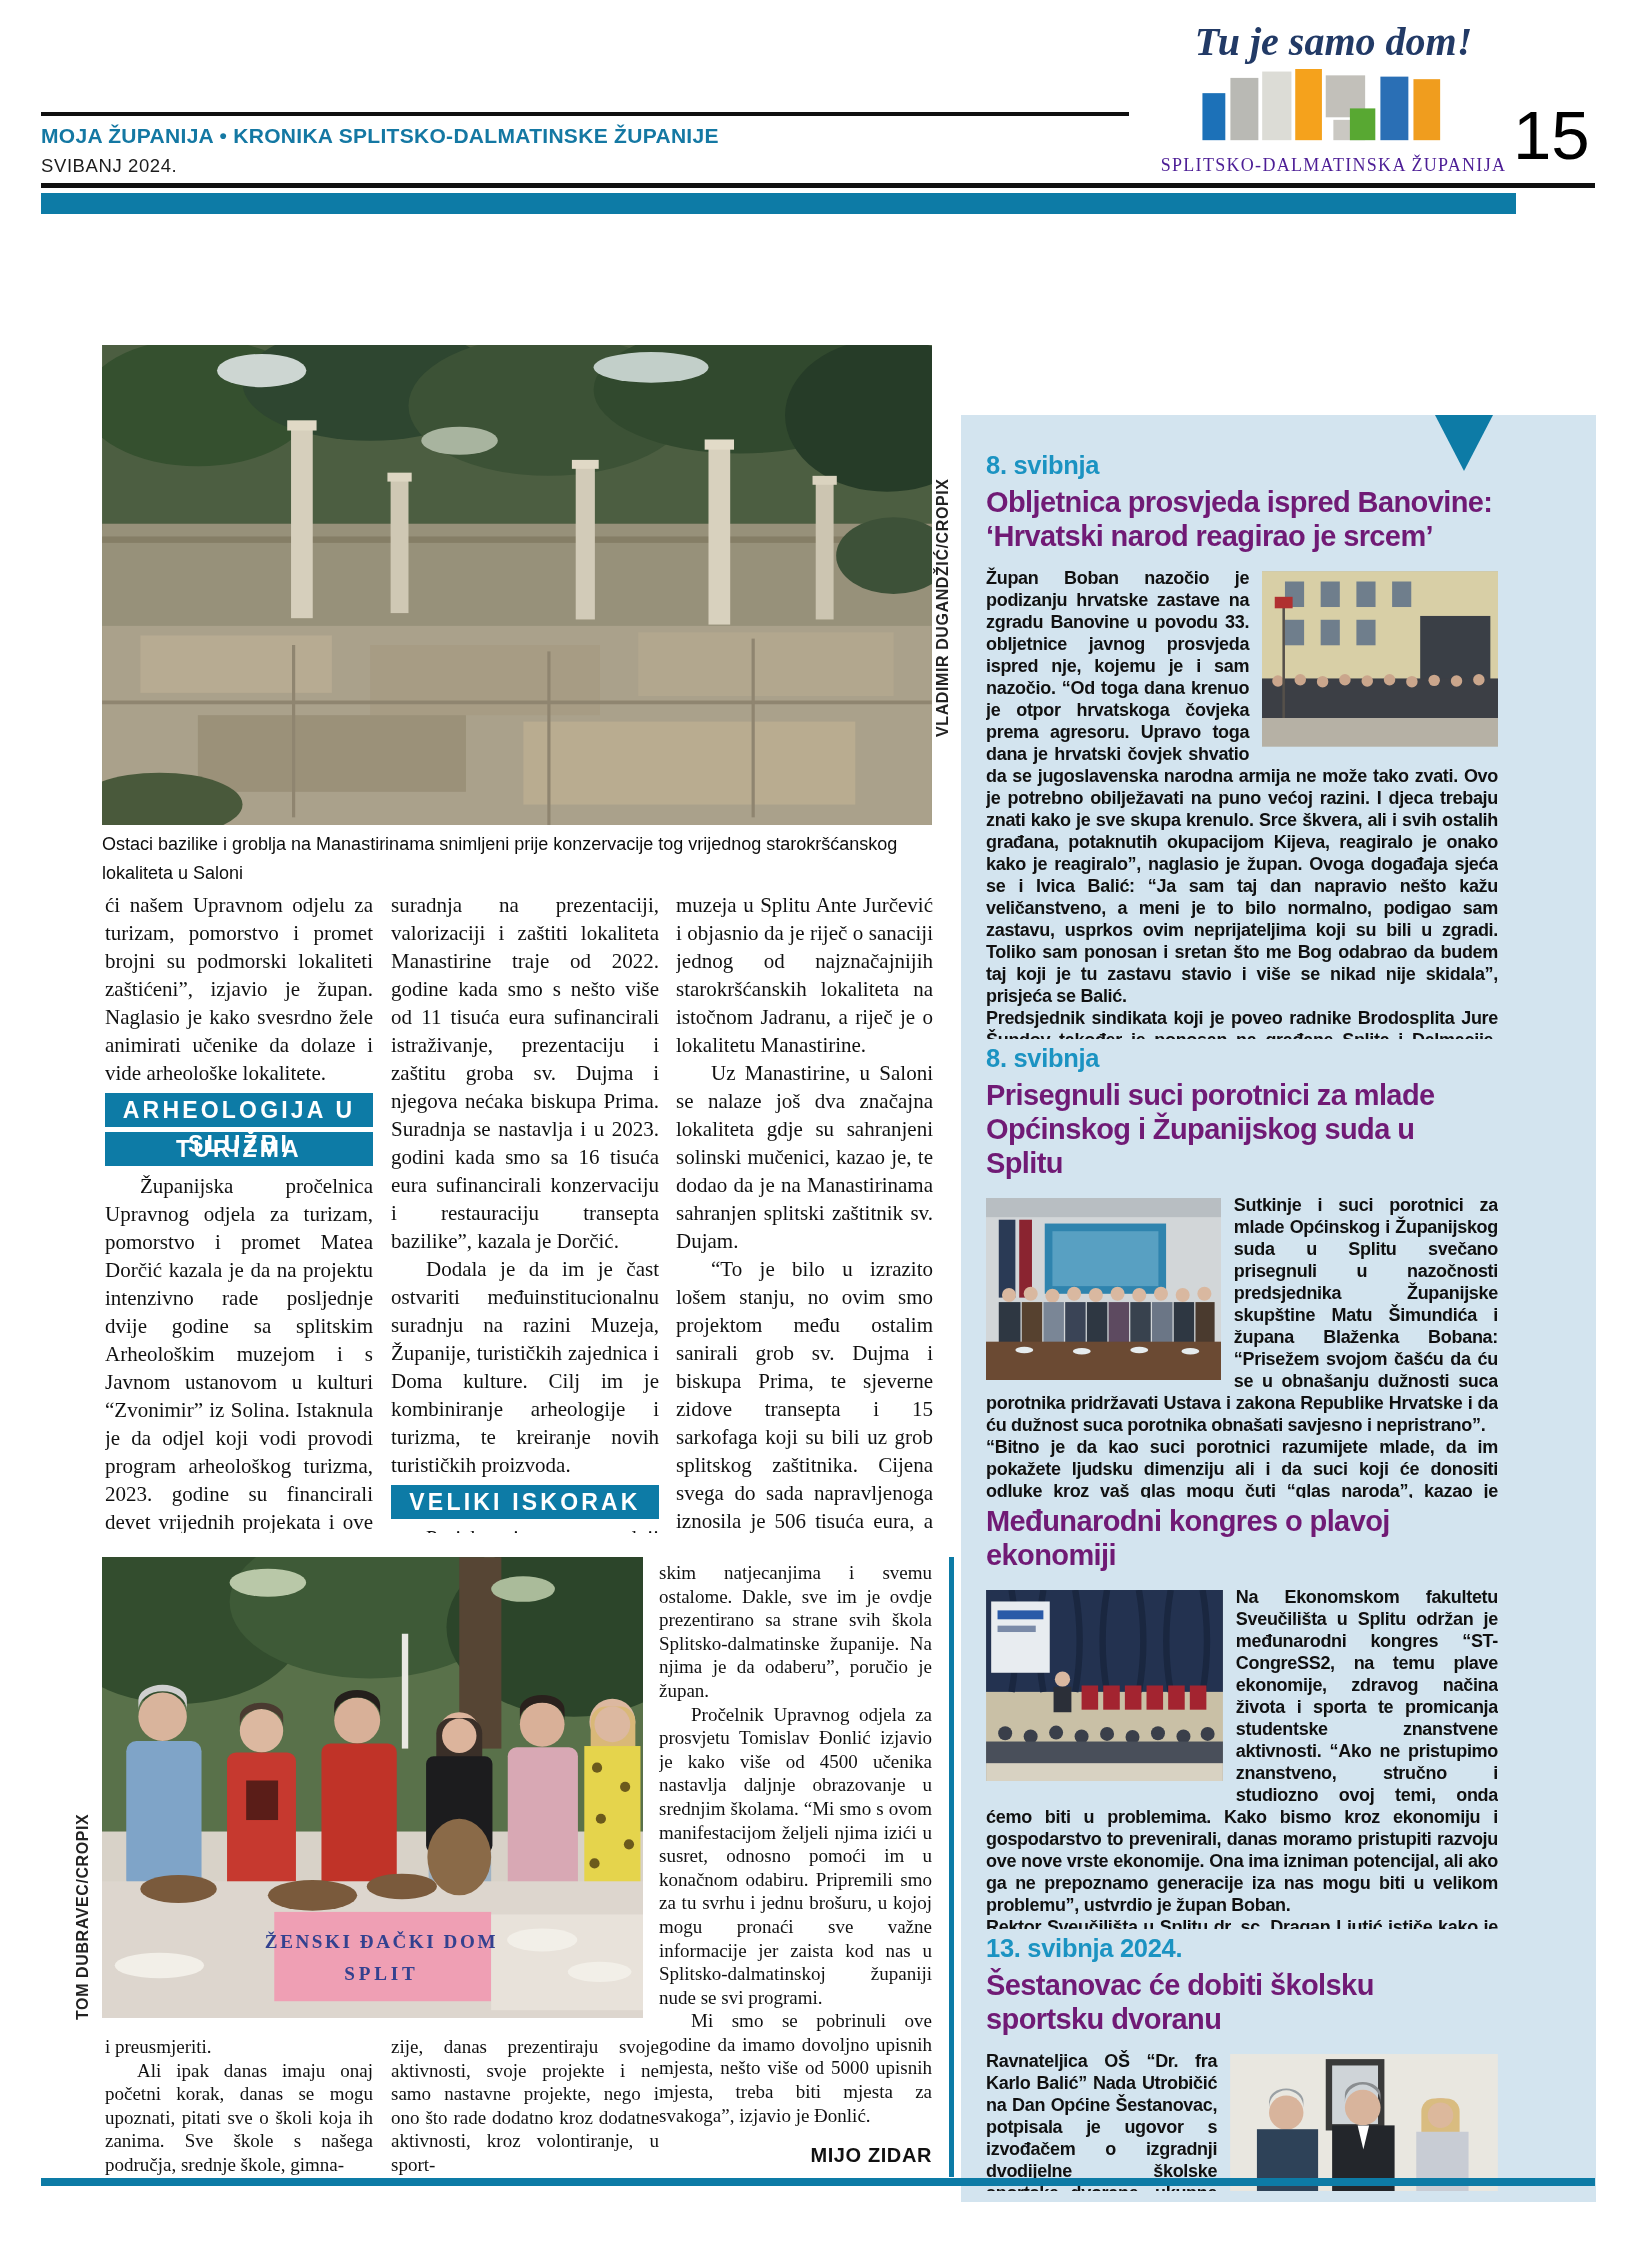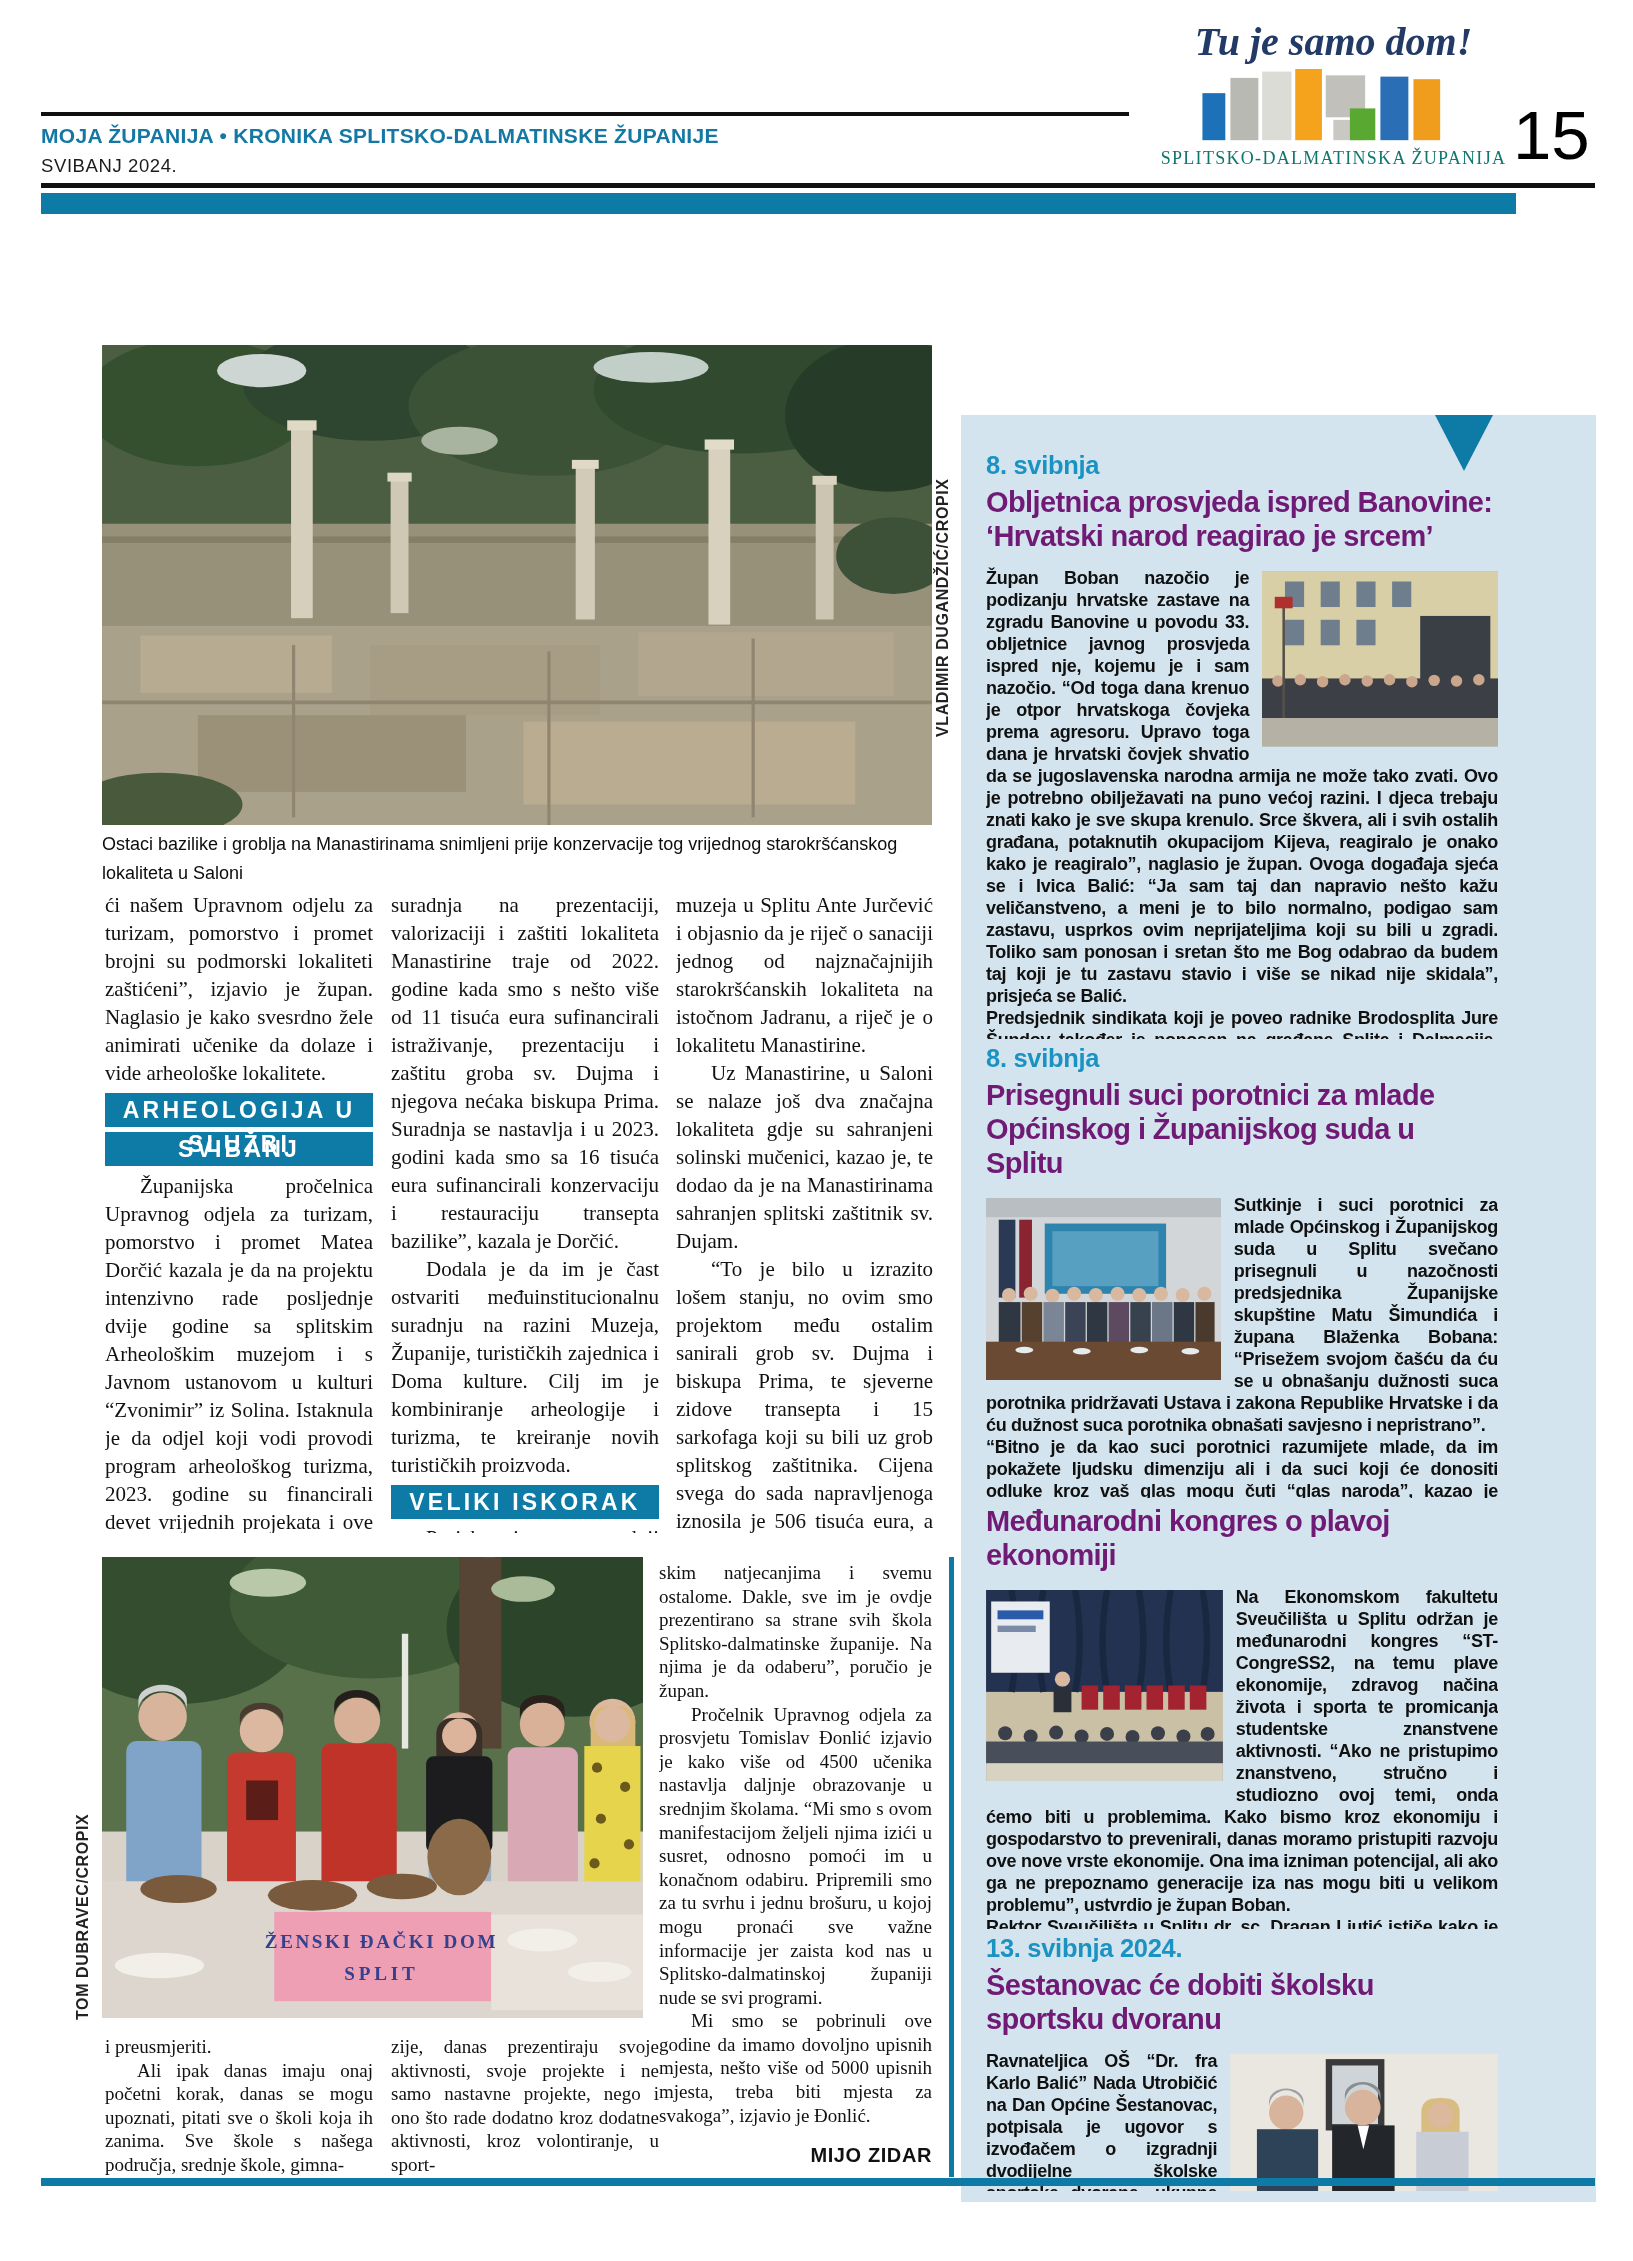--- a/index.html
+++ b/index.html
@@ -13,21 +13,21 @@
         font-family:"Liberation Sans", sans-serif;color:var(--ink);}
   
   .rule{position:absolute;background:#101010;}
   .kicker{position:absolute;left:41px;top:124px;font-size:21px;font-weight:bold;color:#1478a3;letter-spacing:0.3px;}
   .issue-date{position:absolute;left:41px;top:155px;font-size:18.5px;color:#1c1c1c;letter-spacing:0.6px;}
   .header-bluebar{position:absolute;left:41px;top:193px;width:1475px;height:21px;background:var(--teal);}
   .logo{position:absolute;left:1142px;top:10.2px;width:383px;height:169px;text-align:center;}
   .logo-slogan{font-family:"Liberation Serif", serif;font-style:italic;font-weight:bold;
                font-size:40px;color:#223a66;margin-top:7.7px;}
   .logo-blocks{margin-top:3.8px;}
-  .logo-name{font-family:"Liberation Serif", serif;font-size:18px;color:#0f766e;letter-spacing:1.3px;margin-top:2px;}
+  .logo-name{font-family:"Liberation Serif", serif;font-size:18px;color:#4c1d95;letter-spacing:1.3px;margin-top:9px;}
   .pagenum{position:absolute;left:1513px;top:96px;width:83px;
            font-size:69px;font-weight:300;color:#000;}
   
   .main-photo{position:absolute;left:102px;top:345px;width:830px;height:480px;}
   .vcredit{position:absolute;writing-mode:vertical-rl;transform:rotate(180deg);
            font-size:16px;font-weight:bold;color:#222;letter-spacing:0.6px;white-space:nowrap;}
   .credit-main{left:934px;top:354px;height:383px;}
   .credit-bottom{left:74px;top:1803px;height:217px;}
   .main-caption{position:absolute;left:102px;top:830px;width:868px;
                 font-size:18px;line-height:29px;color:#0d0d0d;}
@@ -148,21 +148,21 @@
       <ellipse cx="90" cy="720" rx="130" ry="50" fill="#49593b"></ellipse>
       <ellipse cx="1240" cy="330" rx="90" ry="60" fill="#3d5138"></ellipse>
     </svg>
   </div>
   <div class="vcredit credit-main">VLADIMIR DUGANDŽIĆ/CROPIX</div>
   <div class="main-caption">Ostaci bazilike i groblja na Manastirinama snimljeni prije konzervacije tog vrijednog starokršćanskog lokaliteta u Saloni</div>
 
   <div class="serifcol mcol1">
     <p>ći našem Upravnom odjelu za turizam, pomorstvo i promet brojni su podmorski lokaliteti zaštićeni”, izjavio je župan. Naglasio je kako svesrdno žele animirati učenike da dolaze i vide arheološke lokalitete.</p>
     <div class="subbar">ARHEOLOGIJA U SLUŽBI</div>
-    <div class="subbar">SVIBANJ</div>
+    <div class="subbar">TURIZMA</div>
     <p class="ind">Županijska pročelnica Upravnog odjela za turizam, pomorstvo i promet Matea Dorčić kazala je da na projektu intenzivno rade posljednje dvije godine sa splitskim Arheološkim muzejom i s Javnom ustanovom u kulturi “Zvonimir” iz Solina. Istaknula je da odjel koji vodi provodi program arheološkog turizma, 2023. godine su financirali devet vrijednih projekata i ove godine nastavljaju s aktivnostima.</p>
 
   </div>
   <div class="serifcol mcol2">
     <p>suradnja na prezentaciji, valorizaciji i zaštiti lokaliteta Manastirine traje od 2022. godine kada smo s nešto više od 11 tisuća eura sufinancirali istraživanje, prezentaciju i zaštitu groba sv. Dujma i njegova nećaka biskupa Prima. Suradnja se nastavlja i u 2023. godini kada smo sa 16 tisuća eura sufinancirali konzervaciju i restauraciju transepta bazilike”, kazala je Dorčić.</p>
     <p class="ind">Dodala je da im je čast ostvariti međuinstitucionalnu suradnju na razini Muzeja, Županije, turističkih zajednica i Doma kulture. Cilj im je kombiniranje arheologije i turizma, te kreiranje novih turističkih proizvoda.</p>
     <div class="subbar">VELIKI ISKORAK</div>
     <p class="ind">Projekt je u suradnji Muzeja i Županije počeo 2021. godine, kazao je ravnatelj Arheološkog</p>
   </div>
   <div class="serifcol mcol3">

